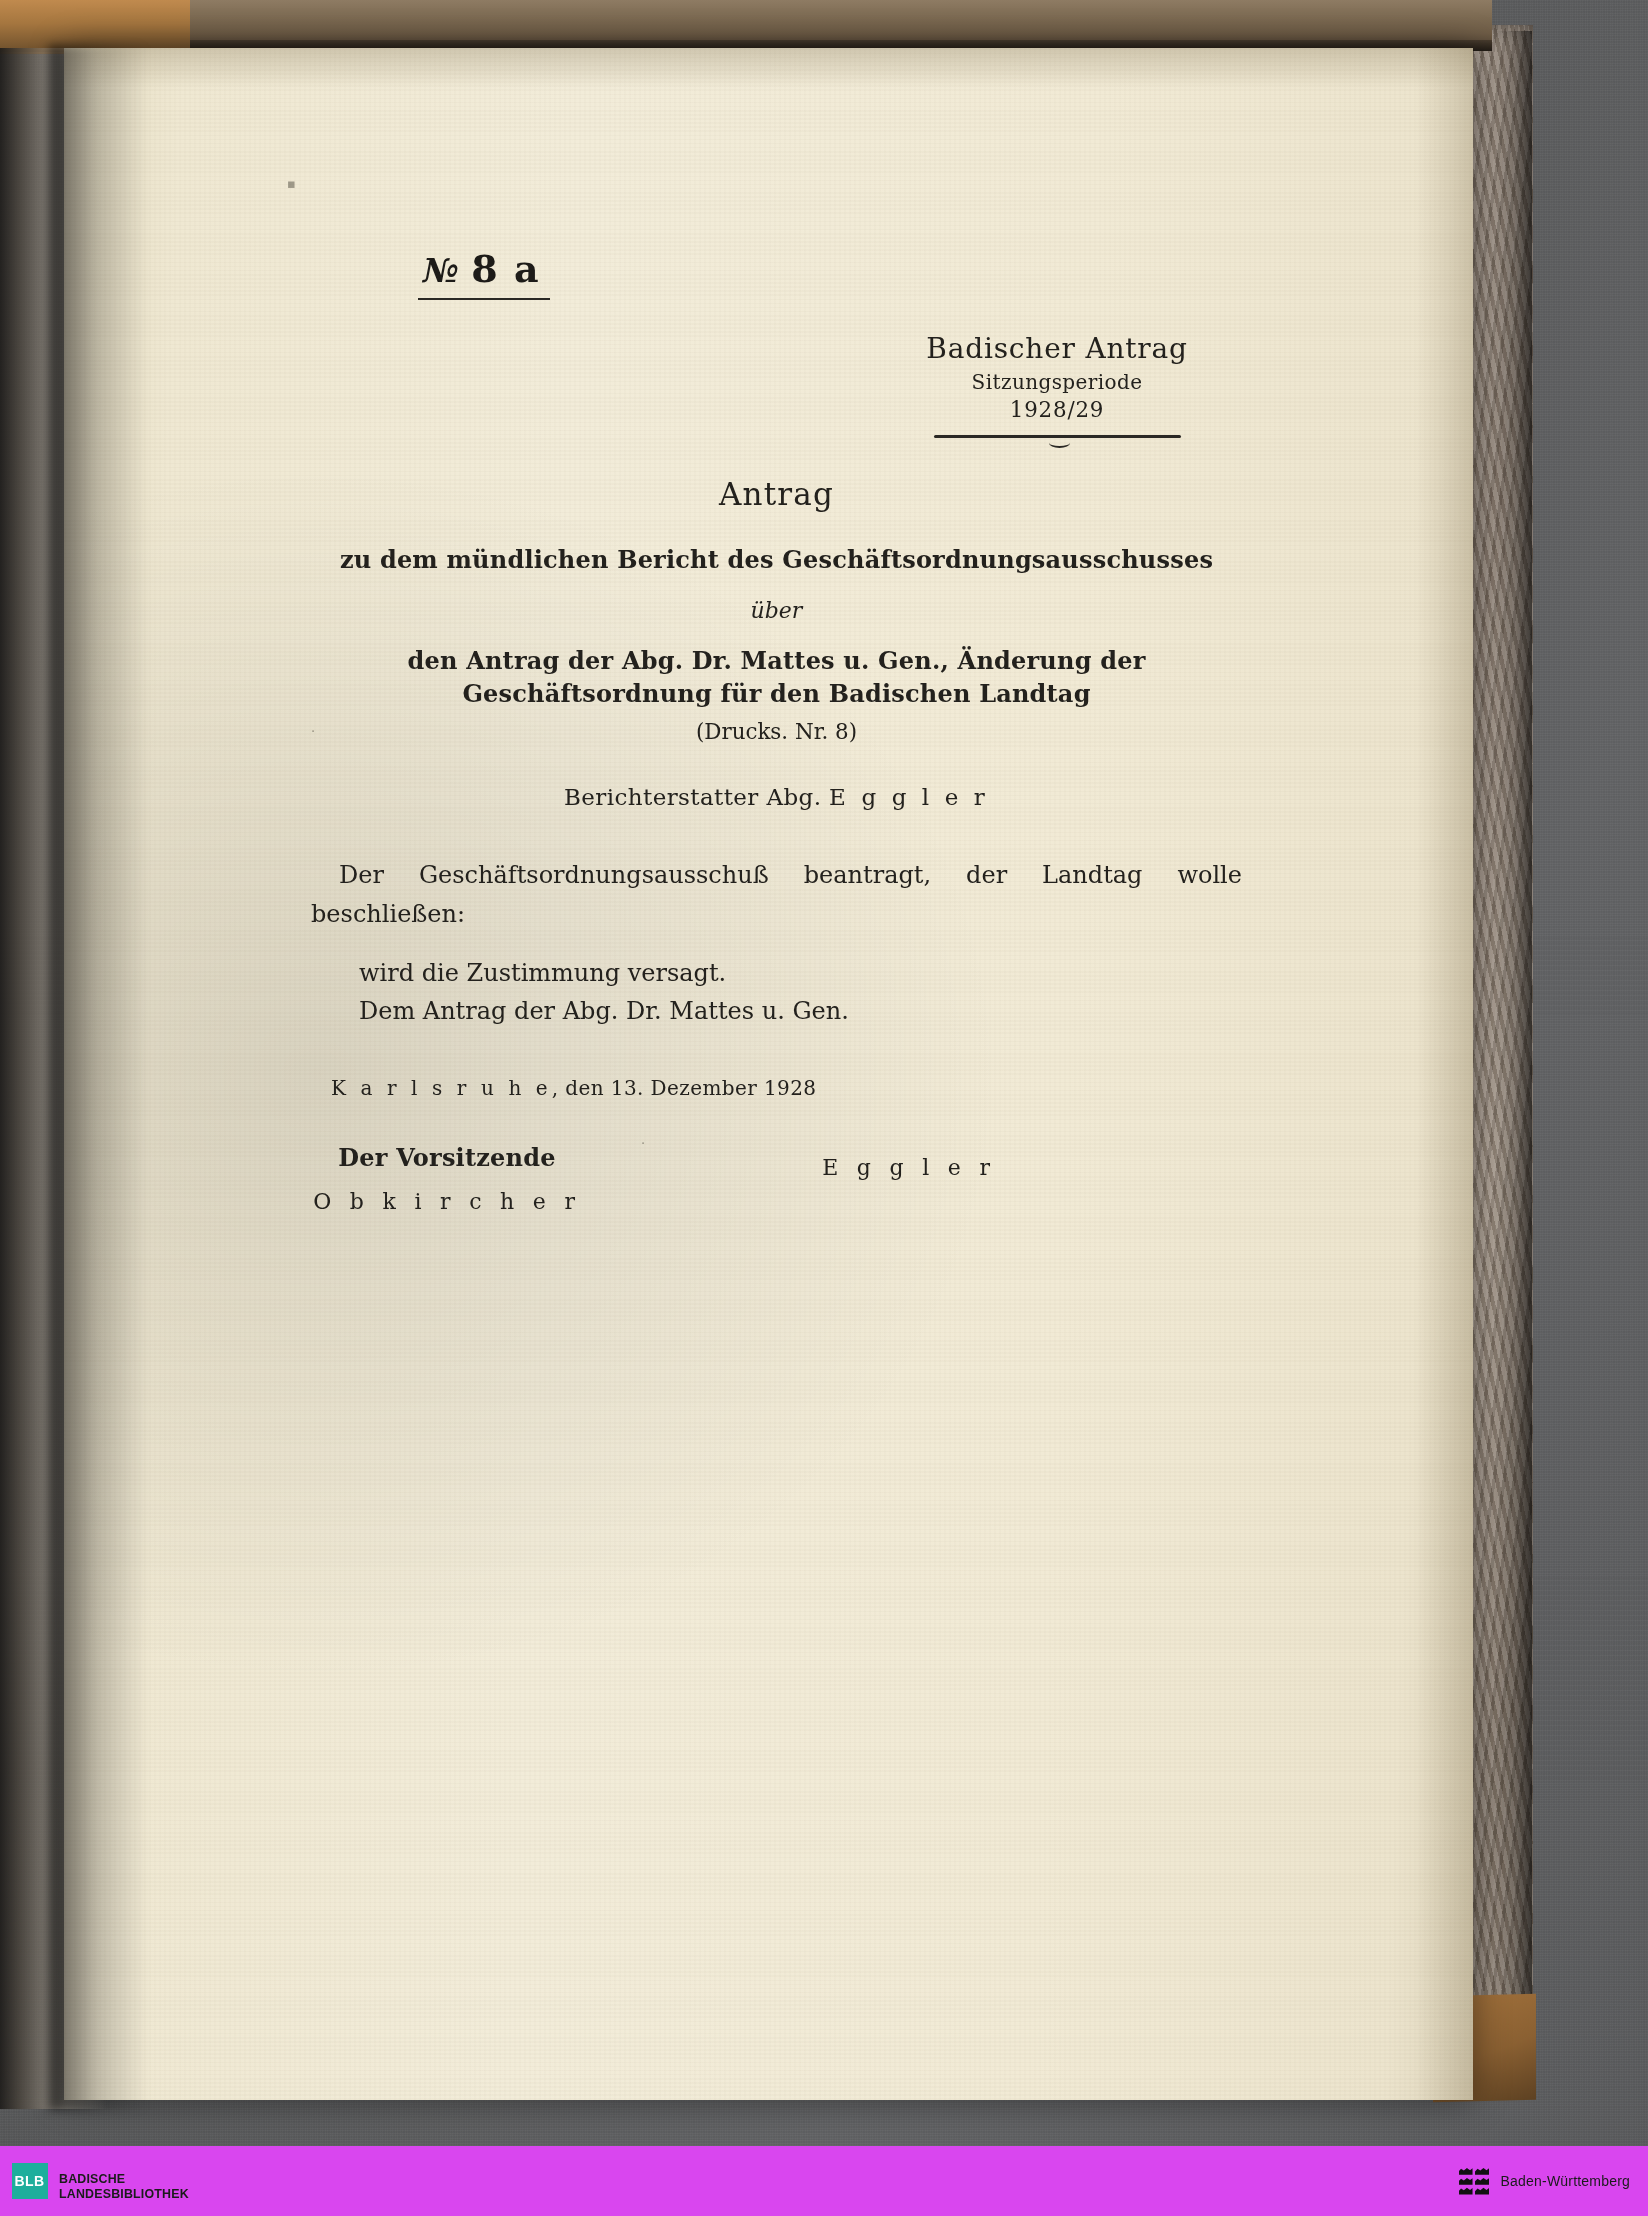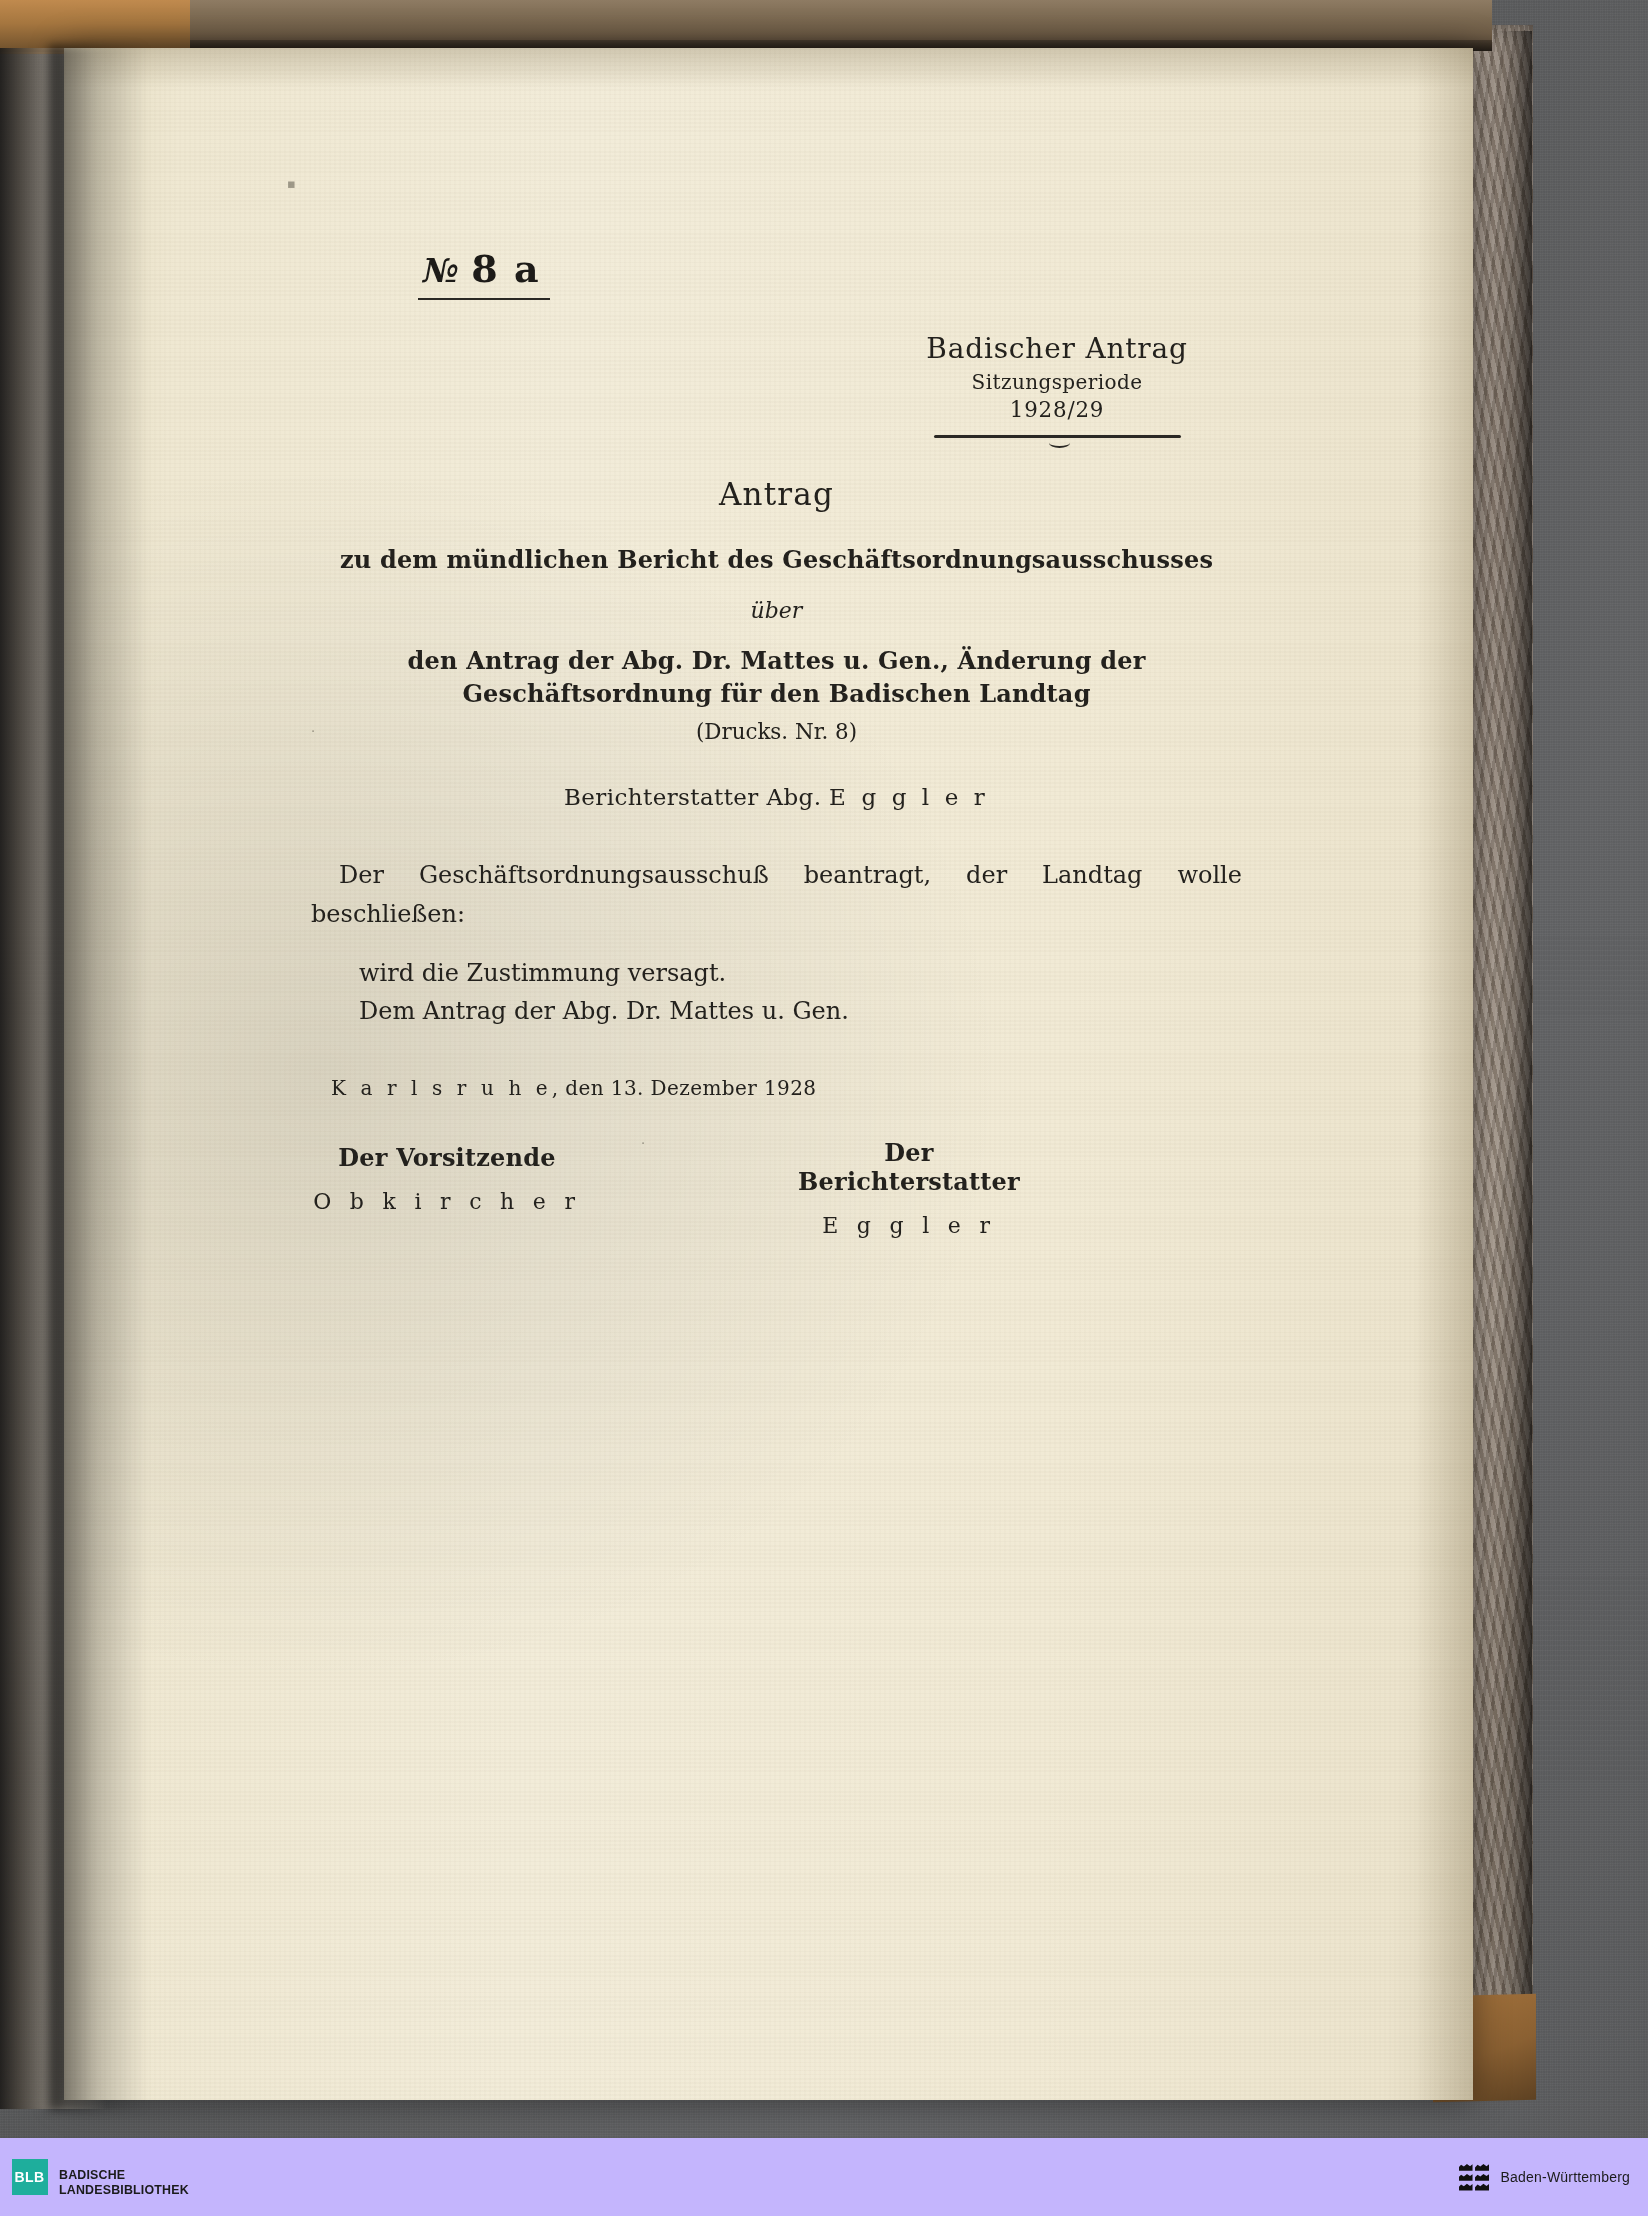--- a/index.html
+++ b/index.html
@@ -186,22 +186,22 @@
   .sig-left { position: absolute; left: 0px; top: 0; text-align: center; width: 272px; }
   .sig-right { position: absolute; left: 462px; top: -5px; text-align: center; width: 272px; }
   .sig-role { font-size: 24px; font-weight: 700; letter-spacing: 0.2px; }
   .sig-name { font-size: 22px; margin-top: 16.5px; letter-spacing: 5.8px; }
 
   
   .artifact { position: absolute; color: rgba(60,55,45,0.45); font-size: 13px; }
 
   
   .footer {
-    position: absolute; left: 0; bottom: 0; width: 1648px; height: 78px;
-    background: #c4b5fd;
+    position: absolute; left: 0; bottom: 0; width: 1648px; height: 70px;
+    background: #d946ef;
     display: flex; align-items: center; justify-content: space-between;
     font-family: "Liberation Sans", sans-serif;
   }
   .footer-left { display: flex; align-items: center; gap: 11.5px; padding-left: 11.5px; }
   .blb-logo {
     width: 36px; height: 36px; background: #1eae9c; color: #fff;
     display: flex; align-items: center; justify-content: center;
     font-size: 14px; font-weight: 700; letter-spacing: 0.4px;
   }
   .blb-text { font-size: 12.4px; font-weight: 700; line-height: 1.25; color: #1b1b1b; letter-spacing: 0.2px; margin-top: 12px; }
@@ -262,21 +262,20 @@
     <div class="place">
       <span class="spaced">K a r l s r u h e</span><span>, den 13. Dezember 1928</span>
     </div>
 
     <div class="signatures">
       <div class="sig-left">
         <div class="sig-role">Der Vorsitzende</div>
         <div class="sig-name">O b k i r c h e r</div>
       </div>
       <div class="sig-right">
-        <div class="sig-role">Der Berichterstatter</div>
         <div class="sig-name">E g g l e r</div>
       </div>
     </div>
   </div>
 
   <div class="artifact" style="left:223px; top:128px;">▪</div>
   <div class="artifact" style="left:247px; top:676px;">·</div>
   <div class="artifact" style="left:577px; top:1088px;">·</div>
 </div>
 

